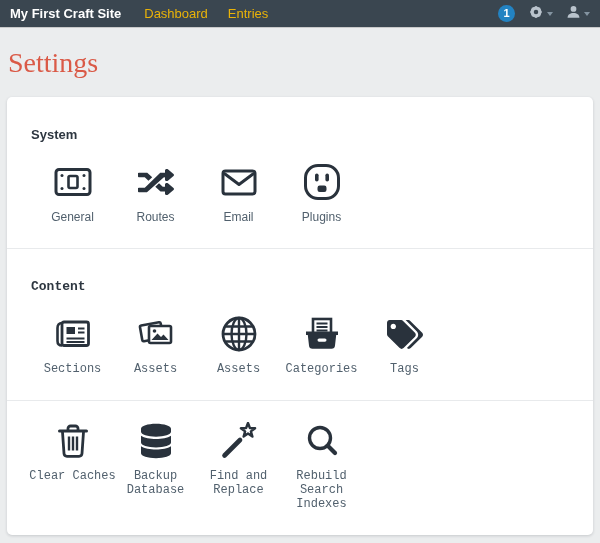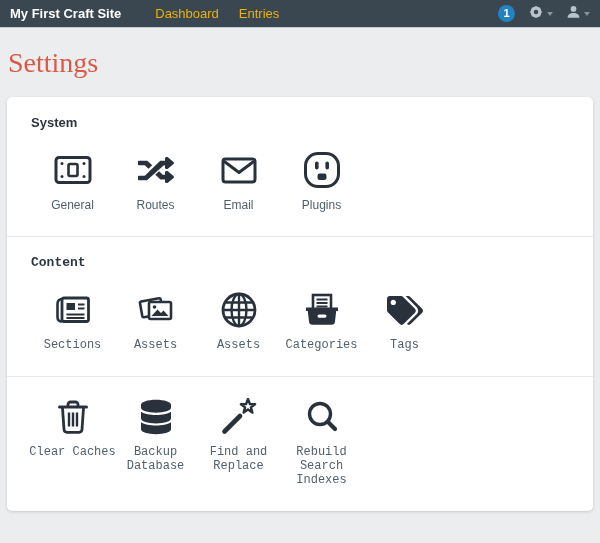--- a/index.html
+++ b/index.html
@@ -8,21 +8,21 @@
     width:600px; height:543px; overflow:hidden;
     background:#ebedee;
     font-family:"Liberation Sans", sans-serif;
     -webkit-font-smoothing:antialiased;
   }
   
   .topbar {
     height:27px; background:#3a4650; display:flex; align-items:center;
     padding:0 10px; box-shadow:0 1px 0 rgba(0,0,0,.15);
   }
-  .brand { color:#fff; font-weight:bold; font-size:13px; margin-right:24px; cursor:pointer; white-space:nowrap; }
+  .brand { color:#fff; font-weight:bold; font-size:13px; margin-right:13px; cursor:pointer; white-space:nowrap; }
   .nav-link { color:#eab308; font-size:13px; padding:0 10px; cursor:pointer; white-space:nowrap; }
   .topbar-right { margin-left:auto; display:flex; align-items:center; }
   .badge {
     width:17px; height:17px; border-radius:50%; background:#2383c2;
     color:#fff; font-size:11px; font-weight:bold; line-height:17px;
     text-align:center; cursor:pointer;
   }
   .menu-btn { display:flex; align-items:center; margin-left:13px; cursor:pointer; }
   .caret {
     width:0; height:0; margin-left:3px;
@@ -32,21 +32,21 @@
   
   .page-header { padding:20px 8px 18px;font-family:Liberation Serif, serif; }
   .page-header h1 { margin:0; font-size:28px; font-weight:400; color:#da5a47; }
   
   .panel {
     margin:0 7px; background:#fff; border-radius:5px;
     box-shadow:0 1px 3px rgba(31,41,51,.18);
   }
   .section { padding:18px 24px 24px; }
   .section + .section { border-top:1px solid #e8eaec;font-family:Liberation Mono, monospace; }
-  .section h2 { margin:0 0 18px; font-size:13px; font-weight:bold; color:#2d3640; }
+  .section h2 { margin:12px 0 18px; font-size:13px; font-weight:bold; color:#2d3640; }
   .tiles { display:flex; }
   .tile { width:83px; display:flex; flex-direction:column; align-items:center; cursor:pointer; }
   .tile .icon { height:44px; display:flex; align-items:center; justify-content:center; color:#29323c; }
   .tile .icon svg { display:block; }
   .tile .label {
     margin-top:6px; font-size:12px; line-height:14px; color:#51606d;
     text-align:center; width:92px;
   }
 </style>
 </head>

